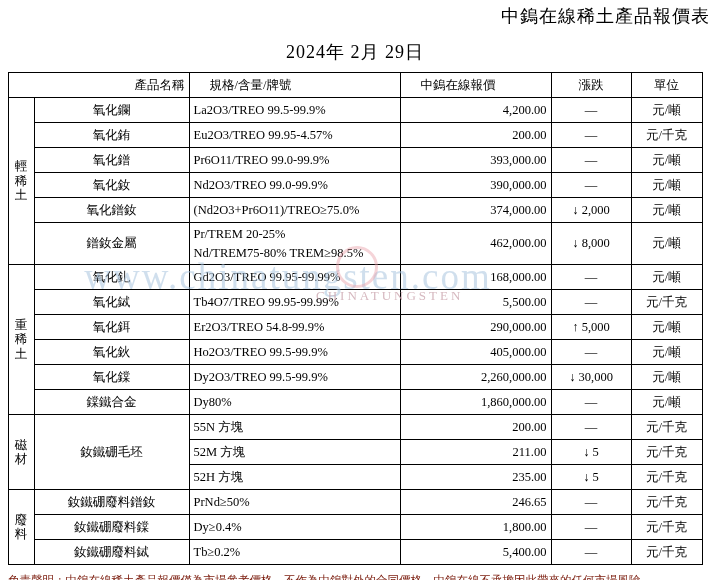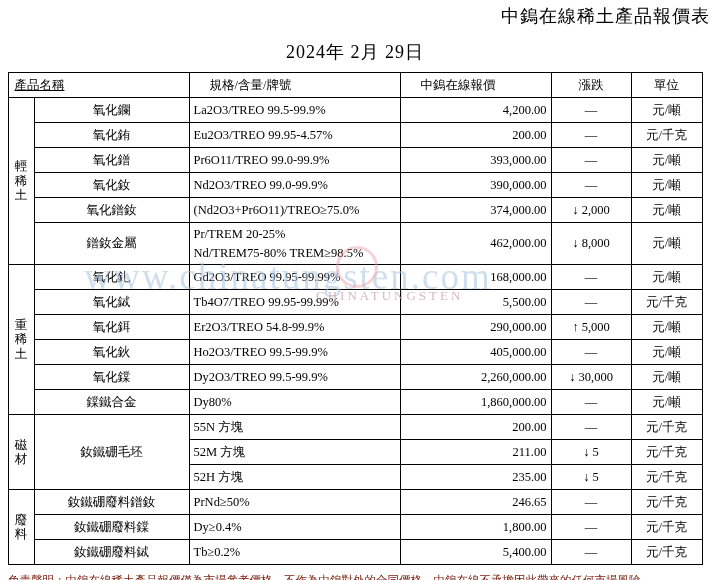--- a/index.html
+++ b/index.html
@@ -84,23 +84,22 @@
   }
   .c-unit {
     width: 70px;
     text-align: center;
   }
   .hdr .c-name, .hdr .c-spec, .hdr .c-price {
     text-align: left;
     padding-left: 20px;
   }
   .hdr .c-catspan {
-    text-align: left;
+    text-align: right;
     padding-left: 6px;
-    text-decoration: underline;
   }
   .spec-two {
     line-height: 1.45;
     padding-top: 3px;
     padding-bottom: 3px;
   }
   .spec-two div {
     white-space: nowrap;
   }
   .two-row {

